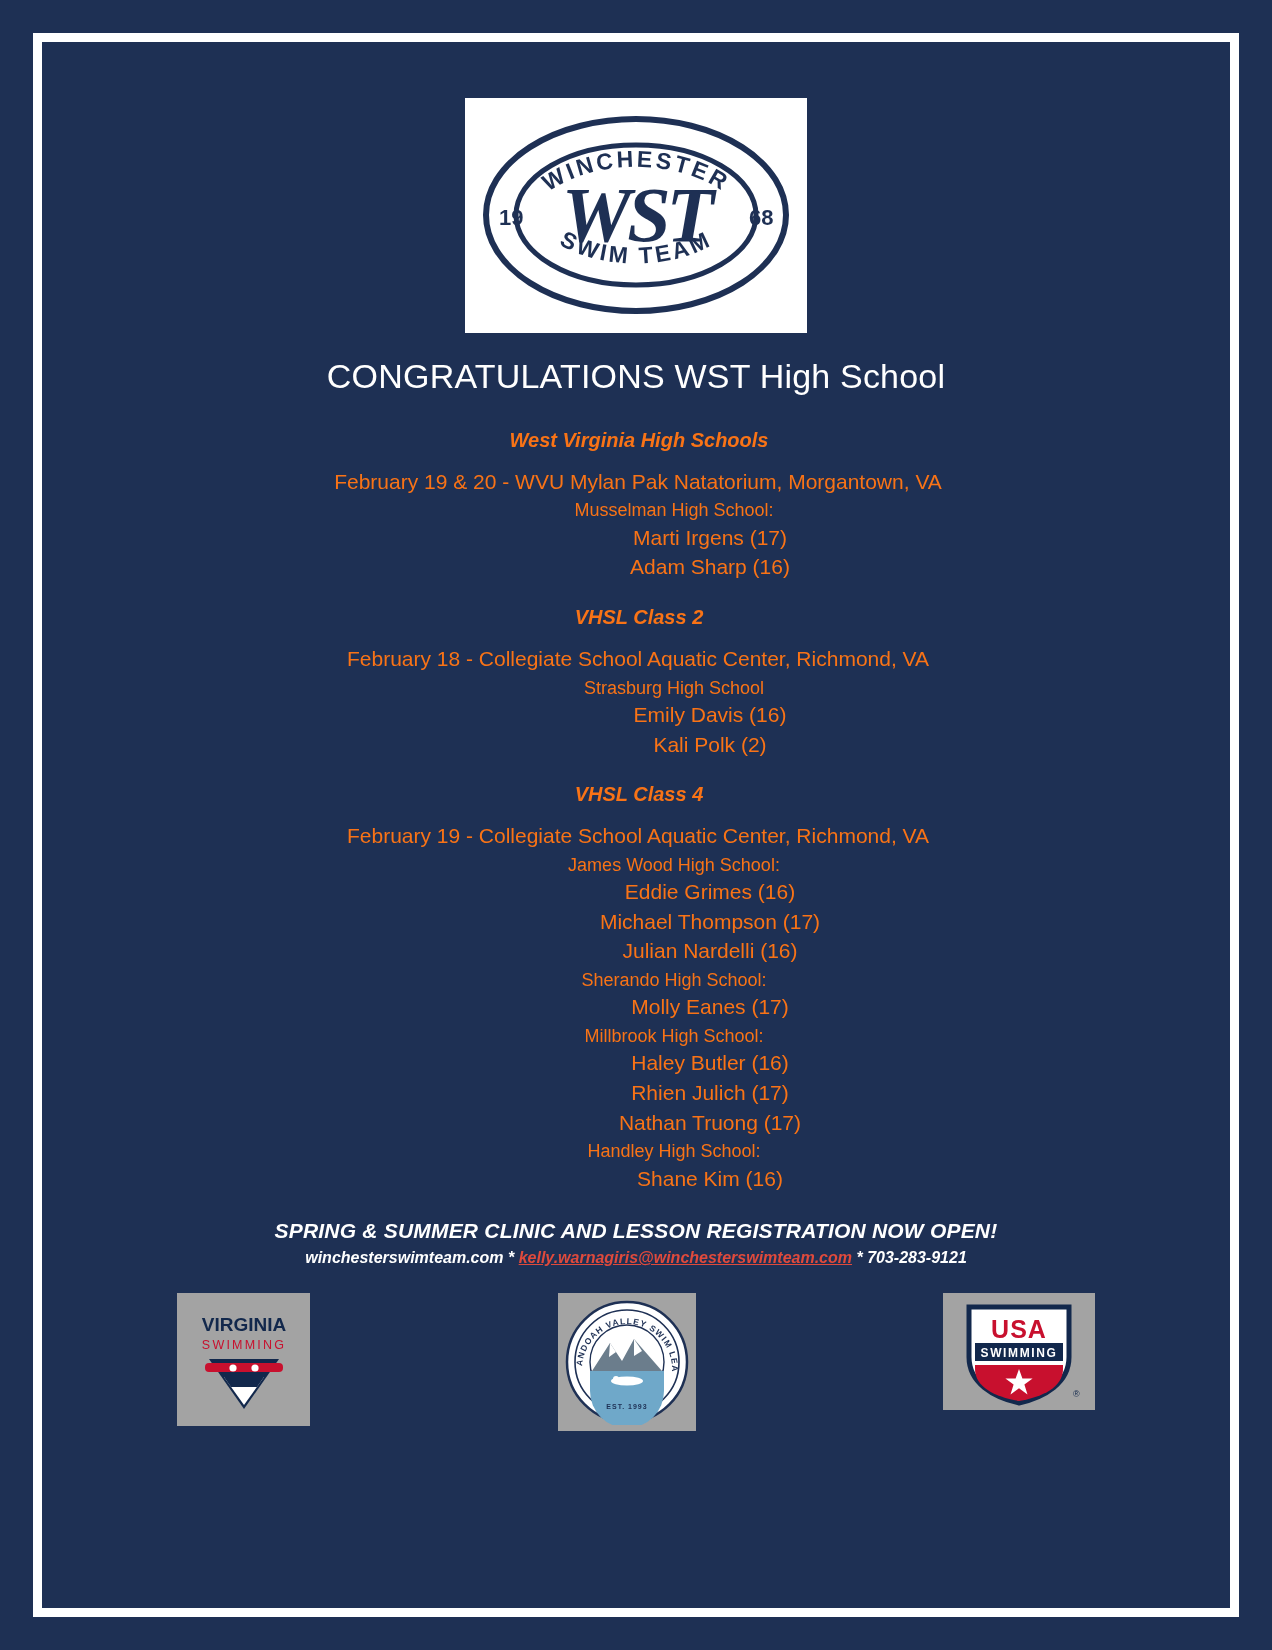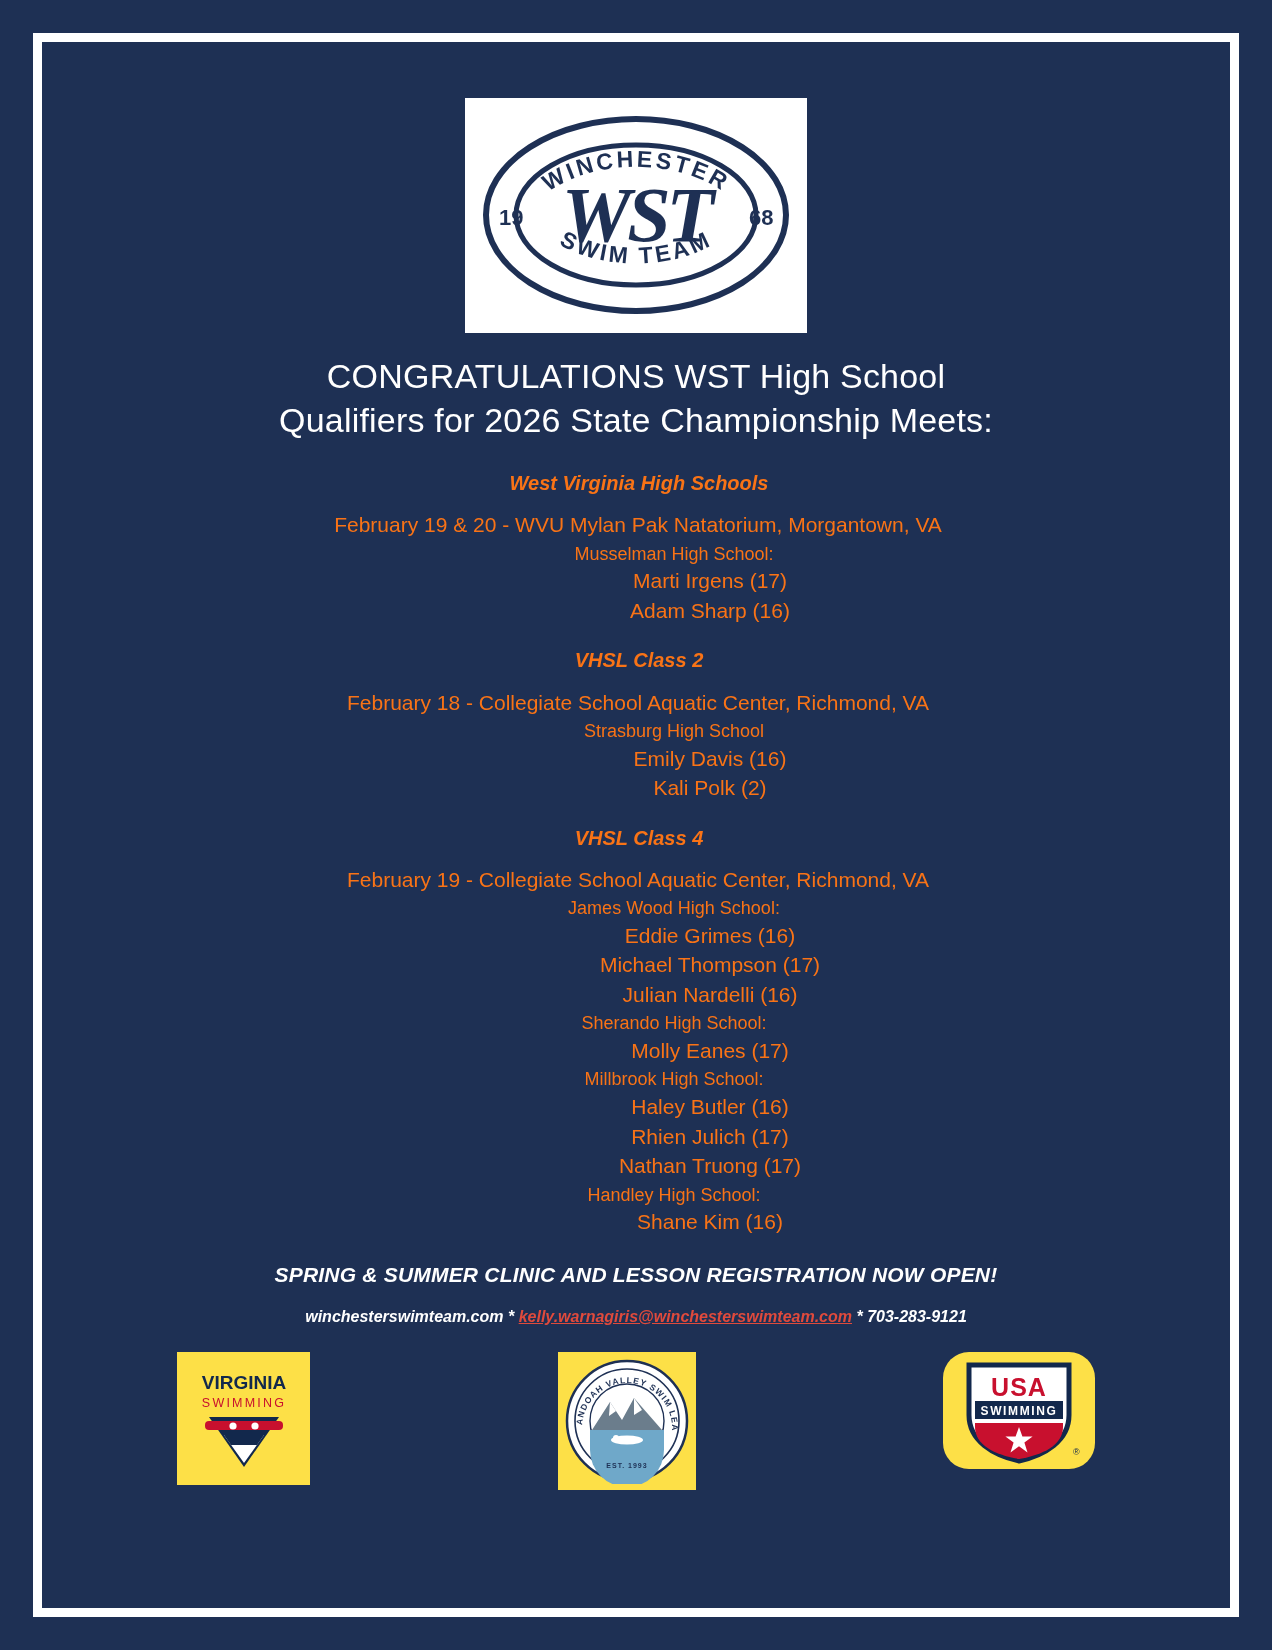--- a/index.html
+++ b/index.html
@@ -101,47 +101,47 @@
     text-align: center;
     color: #ffffff;
   }
   .promo-head {
     font-style: italic;
     font-weight: bold;
     font-size: 21px;
     letter-spacing: 0.2px;
   }
   .promo-sub {
-    margin-top: 21px;
+    margin-top: 6px;
     font-size: 16px;
     font-style: italic;
     font-weight: bold;
   }
   .promo-sub a {
     color: #e04a3c;
     text-decoration: underline;
   }
 
   
   .sponsors {
     margin-top: 26px;
     display: flex;
     justify-content: space-between;
     padding: 0 80px;
     box-sizing: border-box;
   }
   .sponsor-box {
-    background: #fde047;
+    background: #a3a3a3;
     display: flex;
     align-items: center;
     justify-content: center;
   }
   .sp-va { width: 133px; height: 133px; }
   .sp-sv { width: 138px; height: 138px; }
-  .sp-us { width: 152px; height: 117px; border-radius: 26px; }
+  .sp-us { width: 152px; height: 117px; }
 </style>
 </head>
 <body>
 
 <div class="page">
   <div class="outer-frame">
     <div class="inner">
 
       <div class="logo-wrap">
         <div class="logo-box">
@@ -158,21 +158,20 @@
             </text>
             <text x="18" y="112" font-family="Liberation Sans, sans-serif" font-size="22" font-weight="bold" fill="#1e3054">19</text>
             <text x="268" y="112" font-family="Liberation Sans, sans-serif" font-size="22" font-weight="bold" fill="#1e3054">68</text>
             <text x="155" y="128" text-anchor="middle" font-family="Liberation Serif, serif" font-size="78" font-style="italic" font-weight="bold" fill="#1e3054" letter-spacing="-4">WST</text>
           </svg>
         </div>
       </div>
 
       <div class="headline">
         <div>CONGRATULATIONS WST High School</div>
-        <div>Qualifiers for 2026 State Championship Meets:</div>
       </div>
 
       <div class="content">
 
         <div class="section">
           <div class="sec-title">West Virginia High Schools</div>
           <div class="sec-meta">February 19 &amp; 20 - WVU Mylan Pak Natatorium, Morgantown, VA</div>
           <div class="school">Musselman High School:</div>
           <div class="swimmer">Marti Irgens (17)</div>
           <div class="swimmer">Adam Sharp (16)</div>

